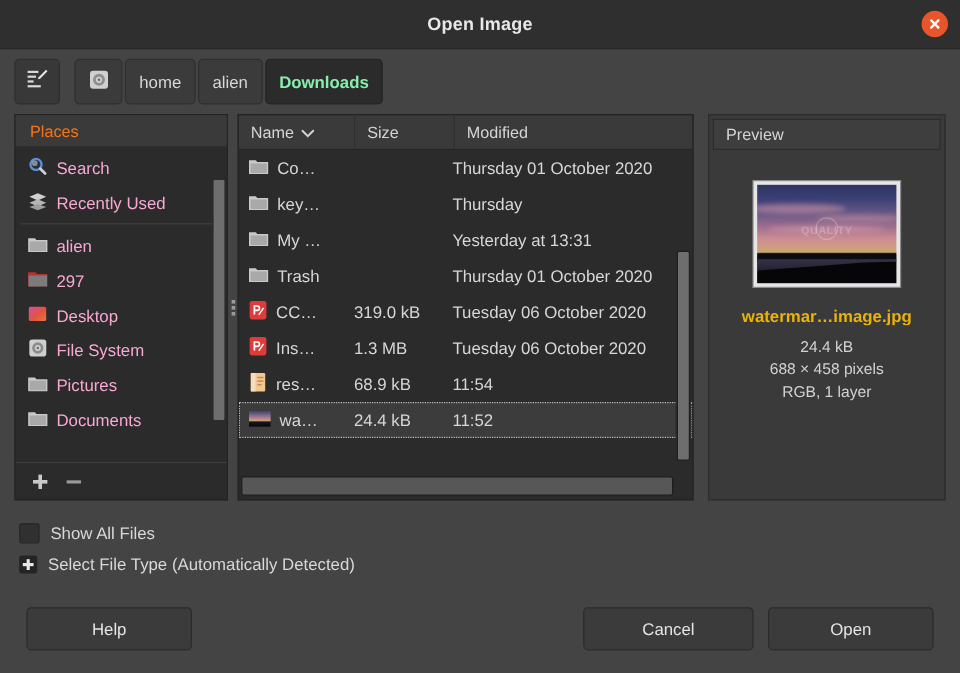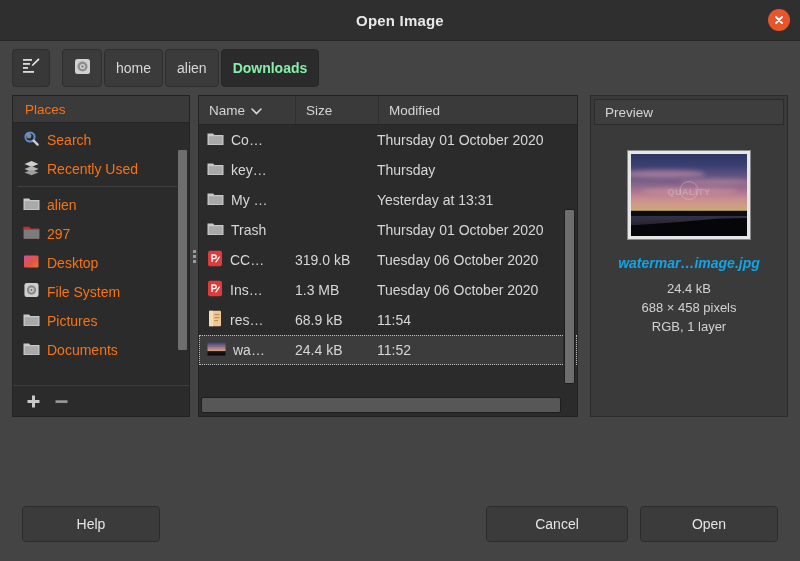--- a/index.html
+++ b/index.html
@@ -116,21 +116,21 @@
     position: relative;
   }
   .places-list {
     padding: 2px 0 0 0;
   }
   .place-item {
     height: 29px;
     display: flex; align-items: center;
     gap: 7px;
     padding-left: 10px;
-    color: #f97316;
+    color: #f9a8d4;
     font-size: 14px;
     cursor: pointer;
     white-space: nowrap;
     overflow: hidden;
   }
   .place-sep {
     height: 1px;
     background: #3f3f3f;
     margin: 3px 4px 3px 4px;
   }
@@ -367,23 +367,22 @@
   }
   .thumb-wm-ring {
     position: absolute; left: 50%; top: 33%;
     transform: translateX(-50%);
     width: 17px; height: 17px;
     border: 1.5px solid rgba(225,225,225,.3);
     border-radius: 50%;
   }
   .preview-name {
     margin-top: 16px;
-    color: #0ea5e9;
+    color: #eab308;
     font-size: 14px;
-    font-style: italic;
     font-weight: bold;
     text-align: center;
     max-width: 186px;
     overflow: hidden; white-space: nowrap;
   }
   .preview-meta {
     margin-top: 9px;
     color: #d2d2d2;
     font-size: 13px;
     text-align: center;
@@ -790,20 +789,35 @@
       <div class="preview-name">watermar…image.jpg</div>
       <div class="preview-meta">
         <div>24.4 kB</div>
         <div>688 × 458 pixels</div>
         <div>RGB, 1 layer</div>
       </div>
     </div>
 
   </div>
 
+  <div class="options">
+    <div class="opt-row">
+      <span class="checkbox"></span>
+      <span>Show All Files</span>
+    </div>
+    <div class="opt-row">
+      <span class="expander">
+        <svg width="11" height="11" viewBox="0 0 11 11">
+          <rect x="4.2" y="1" width="2.6" height="9" fill="#e8e8e8"></rect>
+          <rect x="1" y="4.2" width="9" height="2.6" fill="#e8e8e8"></rect>
+        </svg>
+      </span>
+      <span>Select File Type (Automatically Detected)</span>
+    </div>
+  </div>
 
   <div class="footer">
     <div class="btn help">Help</div>
     <div class="footer-right">
       <div class="btn cancel">Cancel</div>
       <div class="btn open">Open</div>
     </div>
   </div>
 
 </div>

